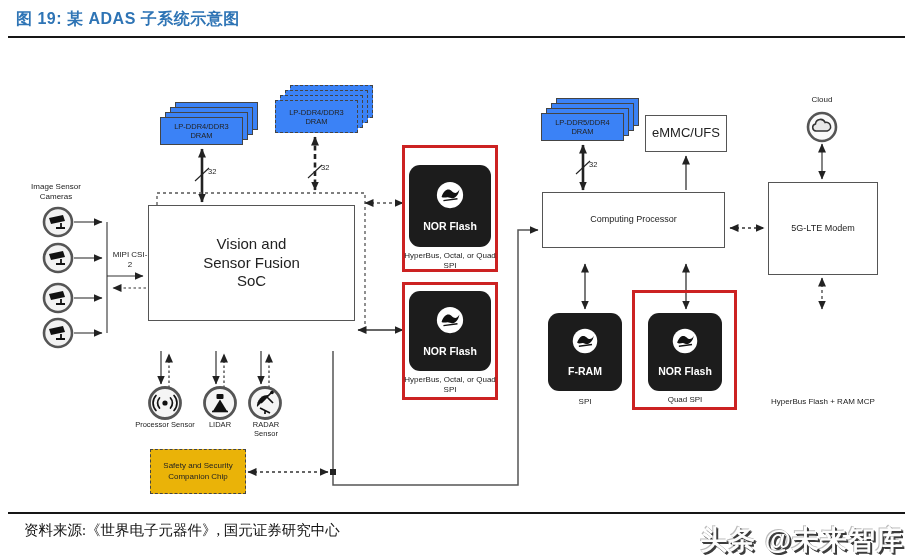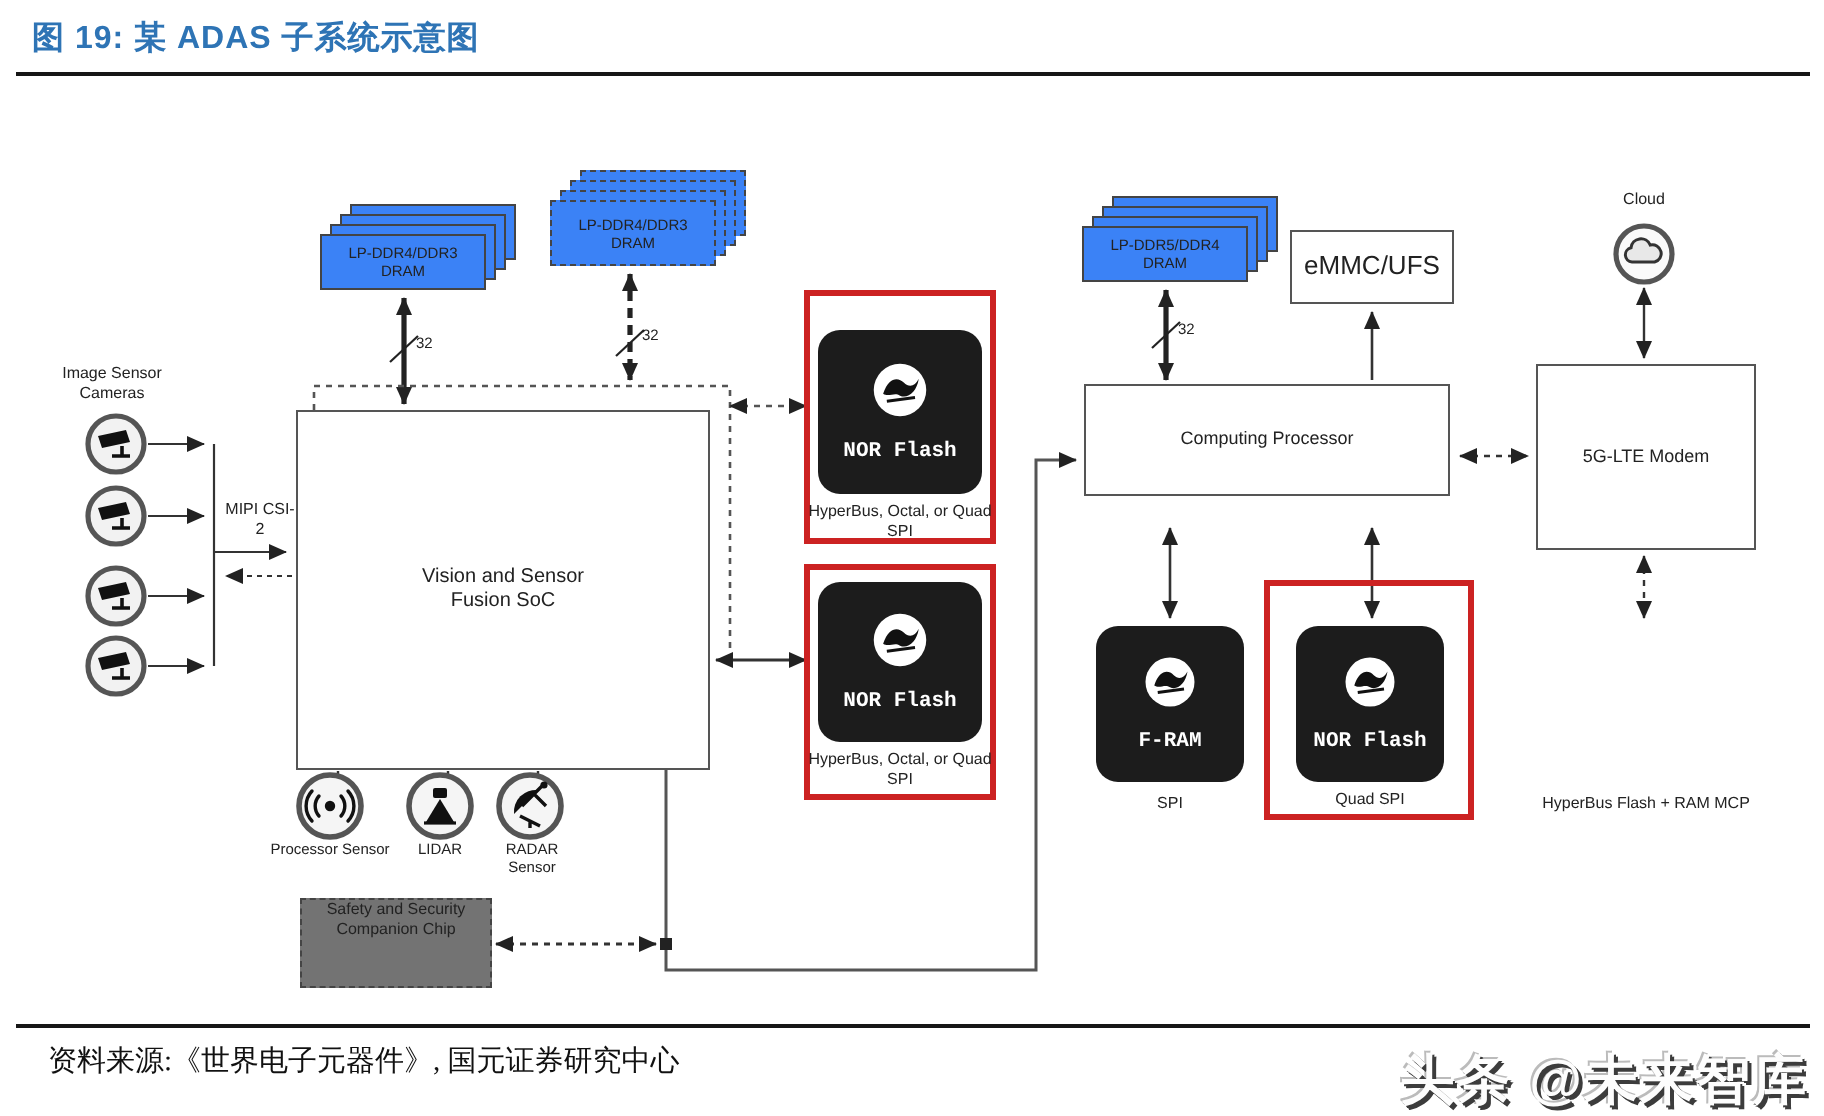--- a/index.html
+++ b/index.html
@@ -15,24 +15,24 @@
   svg.wires{left:0;top:0;pointer-events:none;}
   .box{background:#fff;border:1.5px solid #555;display:flex;align-items:center;justify-content:center;
        text-align:center;box-sizing:border-box;line-height:1.25;}
   .lbl{text-align:center;line-height:1.25;}
   .stack .layer{position:absolute;width:83px;height:28px;background:#3b82f6;border:1.4px solid #444;
                 box-sizing:border-box;display:flex;align-items:center;justify-content:center;
                 text-align:center;font-size:7.5px;line-height:1.2;padding:0 4px;}
   .stack.dashed .layer{border-style:dashed;border-width:1.3px;}
   .frame{border:3px solid #CC2222;box-sizing:border-box;}
   .chip{background:#1c1c1c;border-radius:11px;display:flex;flex-direction:column;align-items:center;
-        justify-content:space-evenly;box-sizing:border-box;padding:4px 0;font-family:Liberation Mono, monospace;}
+        justify-content:space-evenly;box-sizing:border-box;padding:4px 0;}
   .chip .clabel{color:#fff;font-weight:bold;font-size:10.5px;white-space:nowrap;}
   .cap{font-size:8px;color:#222;text-align:center;line-height:1.3;}
-  .dashbox{border:1.6px dashed #444;background:#737373;box-sizing:border-box;display:flex;
+  .dashbox{border:1.6px dashed #444;background:#eab308;box-sizing:border-box;display:flex;align-items:center;
            justify-content:center;text-align:center;font-size:8px;line-height:1.3;}
   .small{font-size:8px;}
 </style>
 </head>
 <body>
 
 <div class="page">
 
   <div class="abs title">图 19: 某 ADAS 子系统示意图</div>
   <div class="abs rule" style="top:36px"></div>
@@ -118,21 +118,21 @@
     <path d="M19,17 L19,22 M14,22 H23" stroke="#111" stroke-width="1.8" fill="none"></path>
   </svg>
   <svg class="abs" style="left:42px;top:317px" width="32" height="32">
     <circle cx="16" cy="16" r="14" fill="#f2f2f2" stroke="#555" stroke-width="2.6"></circle>
     <path d="M7,12 L21,9 L23,15 L9,18 Z" fill="#111"></path>
     <path d="M19,17 L19,22 M14,22 H23" stroke="#111" stroke-width="1.8" fill="none"></path>
   </svg>
 
   <div class="abs lbl small" style="left:112px;top:250px;width:36px">MIPI CSI-2</div>
 
-  <div class="abs box" style="left:148px;top:205px;width:207px;height:180px;font-size:10px">
+  <div class="abs box" style="left:148px;top:205px;width:207px;height:116px;font-size:15px">
     <div style="width:110px">Vision and Sensor Fusion SoC</div>
   </div>
 
   <div class="abs stack" style="left:160px;top:102px;width:100px;height:46px">
     <div class="layer" style="left:15px;top:0"></div>
     <div class="layer" style="left:10px;top:5px"></div>
     <div class="layer" style="left:5px;top:10px"></div>
     <div class="layer" style="left:0;top:15px">LP-DDR4/DDR3 DRAM</div>
   </div>
 

